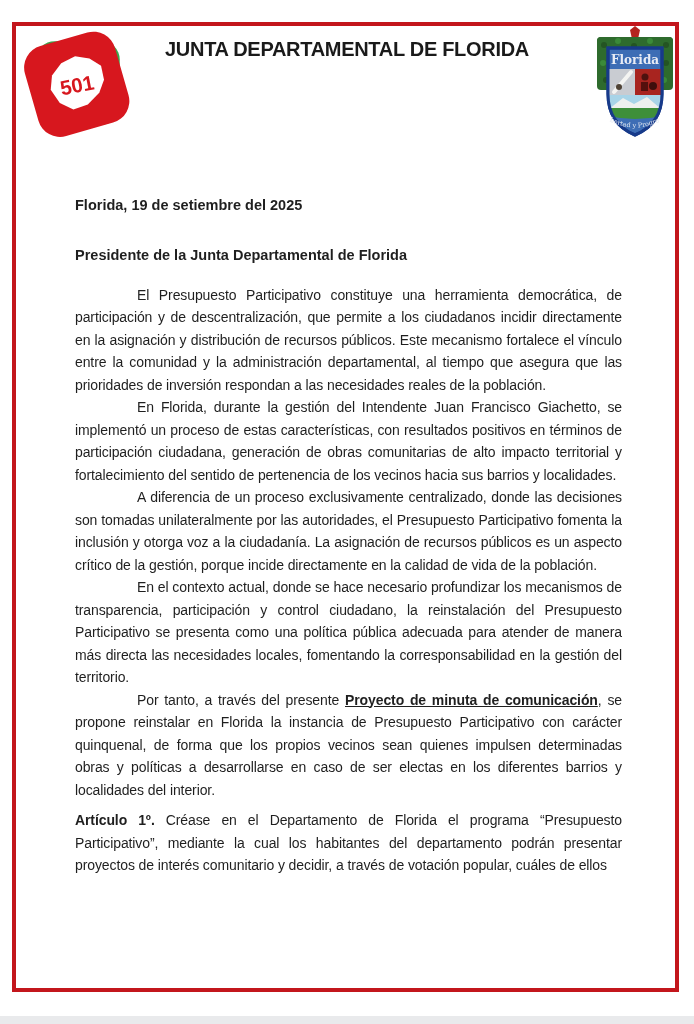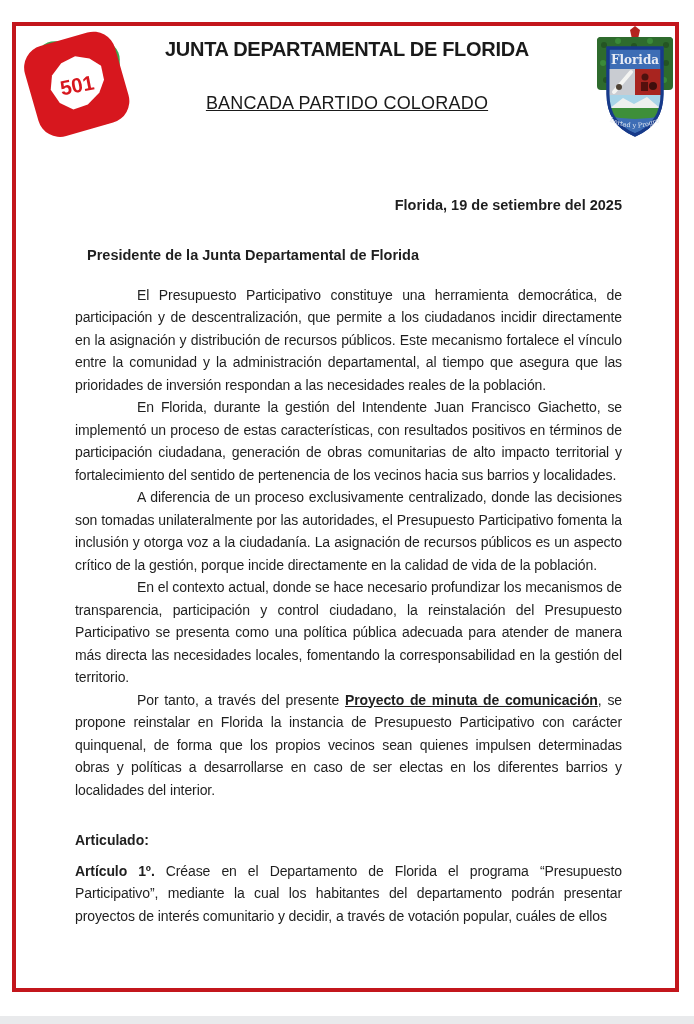--- a/index.html
+++ b/index.html
@@ -52,30 +52,28 @@
     color: #1a1a1a;
   }
   .letter {
     position: absolute;
     left: 75px; right: 72px; top: 194px;
     font-size: 14px;
     line-height: 22.5px;
   }
   .date-line {
     margin: 0;
-    text-align: right;
     font-weight: bold;
     font-size: 14.5px;
   }
   .recipient {
     margin-top: 26px;
     font-weight: bold;
     font-size: 14.5px;
     line-height: 24px;
-    margin-left: 12px;
   }
   .paras { margin-top: 17px; }
   .paras p, .article-par {
     margin: 0;
     text-align: justify;
     letter-spacing: -0.1px;
   }
   .paras p { text-indent: 62px; }
   .emph {
     font-weight: bold;
@@ -101,21 +99,20 @@
       <g transform="rotate(-16 55 55)">
         <rect x="8" y="8" width="92" height="92" rx="22" fill="#d7171e"></rect>
         <path d="M28,52 L33,39 L45,30 L60,27 L73,33 L82,43 L81,57 L73,68 L59,76 L44,77 L33,67 Z" fill="#ffffff"></path>
         <text x="54" y="62" text-anchor="middle" font-family="Liberation Sans, sans-serif" font-size="20" font-weight="bold" fill="#d7171e" transform="rotate(5 54 55)">501</text>
       </g>
     </svg>
   </div>
 
   <div class="header-text">
     <div class="header-title">JUNTA DEPARTAMENTAL DE FLORIDA</div>
-    <div class="header-subtitle">BANCADA PARTIDO COLORADO</div>
   </div>
 
   <div class="crest">
     <svg width="82" height="126" viewBox="0 0 82 126">
       <defs>
         <clipPath id="shieldClip">
           <path d="M14,23 H68 V69 Q68,99 41,110 Q14,99 14,69 Z"></path>
         </clipPath>
         <path id="mottoArc" d="M17,97 Q41,108 65,97"></path>
       </defs>
@@ -168,19 +165,18 @@
     </div>
 
     <div class="paras">
       <p>El Presupuesto Participativo constituye una herramienta democrática, de participación y de descentralización, que permite a los ciudadanos incidir directamente en la asignación y distribución de recursos públicos. Este mecanismo fortalece el vínculo entre la comunidad y la administración departamental, al tiempo que asegura que las prioridades de inversión respondan a las necesidades reales de la población.</p>
       <p>En Florida, durante la gestión del Intendente Juan Francisco Giachetto, se implementó un proceso de estas características, con resultados positivos en términos de participación ciudadana, generación de obras comunitarias de alto impacto territorial y fortalecimiento del sentido de pertenencia de los vecinos hacia sus barrios y localidades.</p>
       <p>A diferencia de un proceso exclusivamente centralizado, donde las decisiones son tomadas unilateralmente por las autoridades, el Presupuesto Participativo fomenta la inclusión y otorga voz a la ciudadanía. La asignación de recursos públicos es un aspecto crítico de la gestión, porque incide directamente en la calidad de vida de la población.</p>
       <p>En el contexto actual, donde se hace necesario profundizar los mecanismos de transparencia, participación y control ciudadano, la reinstalación del Presupuesto Participativo se presenta como una política pública adecuada para atender de manera más directa las necesidades locales, fomentando la corresponsabilidad en la gestión del territorio.</p>
       <p><span>Por tanto, a través del presente </span><span class="emph">Proyecto de minuta de comunicación</span><span>, se propone reinstalar en Florida la instancia de Presupuesto Participativo con carácter quinquenal, de forma que los propios vecinos sean quienes impulsen determinadas obras y políticas a desarrollarse en caso de ser electas en los diferentes barrios y localidades del interior.</span></p>
     </div>
 
-    <p class="articulado">Articulado:</p>
 
     <p class="article-par"><span class="article-label">Artículo 1º.</span> <span>Créase en el Departamento de Florida el programa “Presupuesto Participativo”, mediante la cual los habitantes del departamento podrán presentar proyectos de interés comunitario y decidir, a través de votación popular, cuáles de ellos</span></p>
   </div>
 
   <div class="bottom-strip"></div>
 </div>
 
 </body></html>

